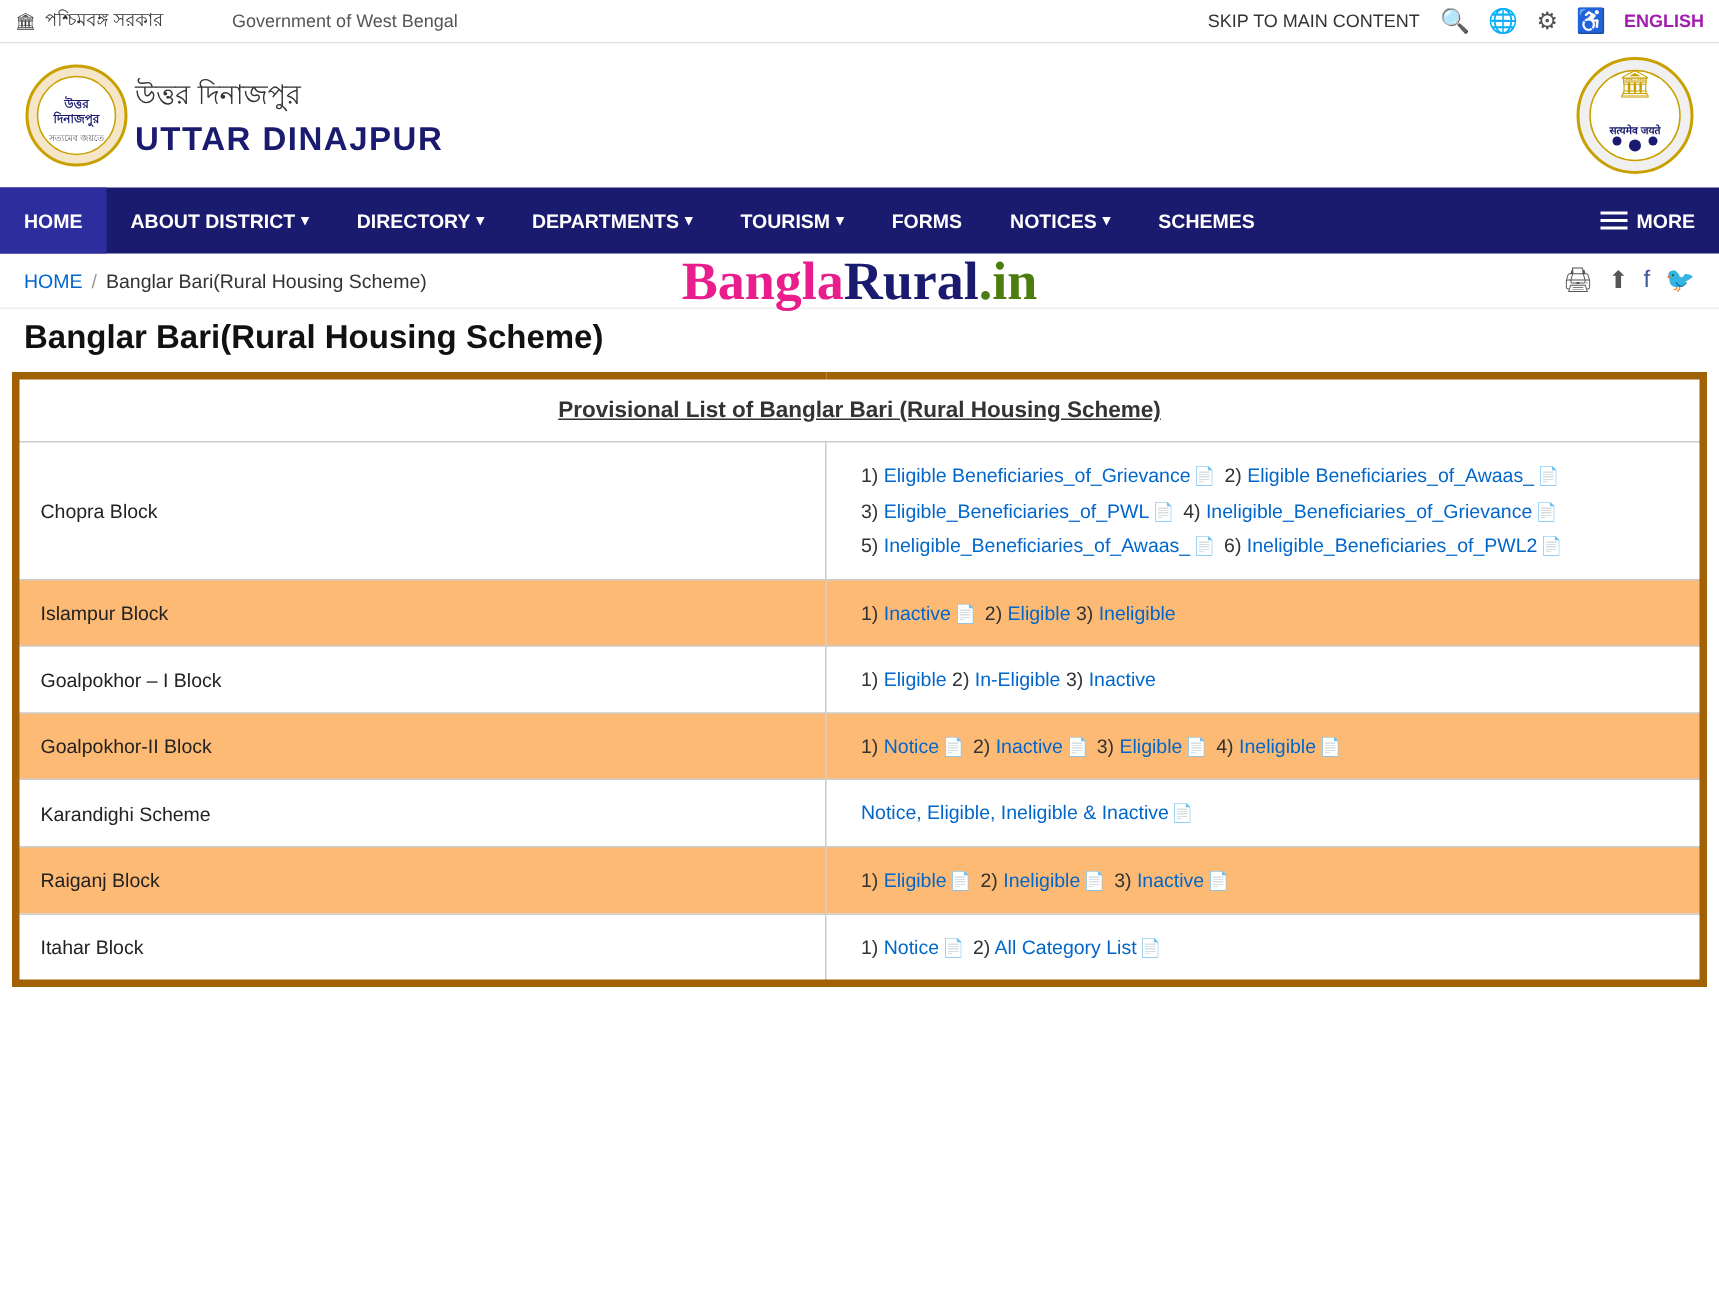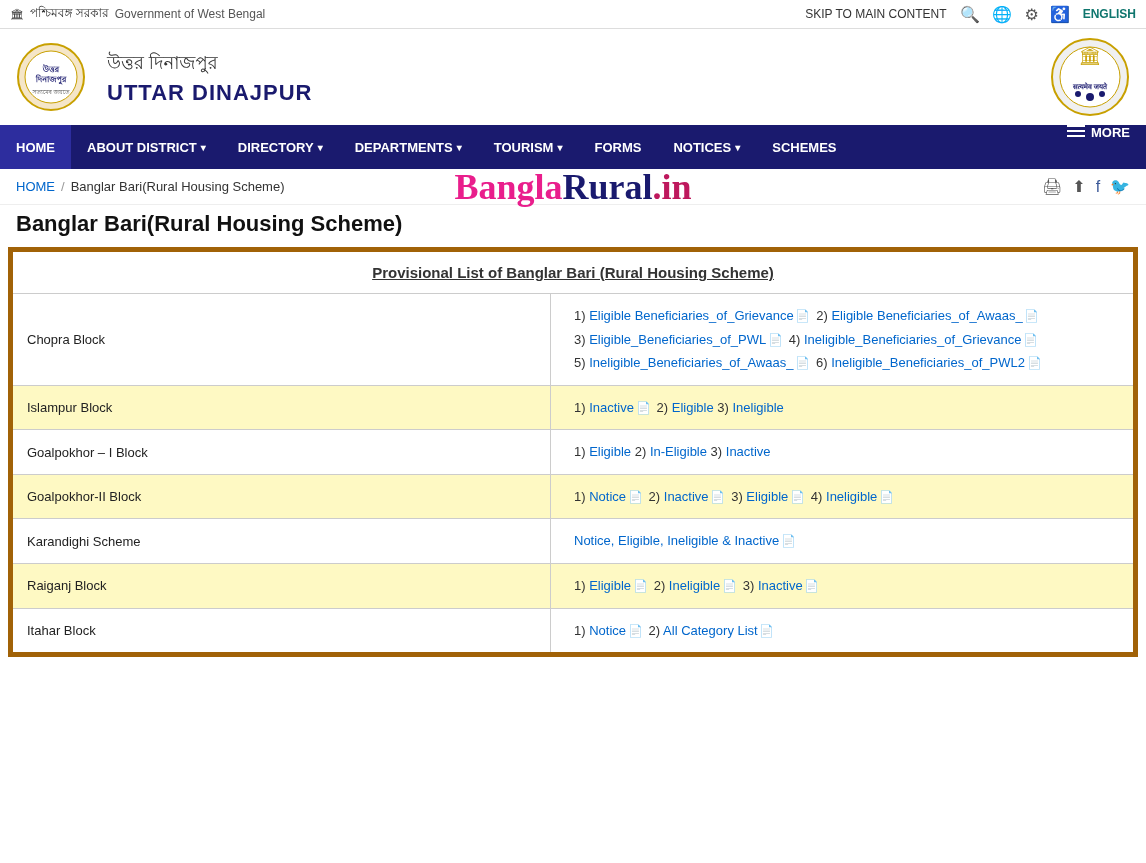--- a/index.html
+++ b/index.html
@@ -14,31 +14,31 @@
       padding: 4px 10px;
       border-bottom: 1px solid #ddd;
       font-size: 12px;
     }
     .top-bar-left { display: flex; align-items: center; gap: 6px; color: #333; }
     .top-bar-right { display: flex; align-items: center; gap: 14px; }
     .top-bar-right a { text-decoration: none; color: #333; font-size: 12px; }
     .top-bar-right .skip-link { font-size: 12px; color: #333; }
     .top-bar-icons { display: flex; align-items: center; gap: 12px; }
     .icon-btn { background: none; border: none; cursor: pointer; font-size: 16px; color: #555; }
-    .lang-btn { background: none; border: none; cursor: pointer; font-size: 12px; font-weight: bold; color: #0f766e; }
+    .lang-btn { background: none; border: none; cursor: pointer; font-size: 12px; font-weight: bold; color: #a21caf; }
 
     
     .header {
       background: #fff;
       display: flex;
       align-items: center;
       justify-content: space-between;
       padding: 8px 16px;
     }
-    .header-left { display: flex; align-items: center; gap: 21px; }
+    .header-left { display: flex; align-items: center; gap: 4px; }
     .header-title { display: flex; flex-direction: column; }
     .header-title .hindi { font-size: 18px; color: #333; font-family: Arial, sans-serif; }
     .header-title .english { font-size: 22px; font-weight: bold; color: #1a1a6e; letter-spacing: 1px; }
     .header-right { }
 
     
     .nav {
       background: #1a1a6e;
       display: flex;
       align-items: center;
@@ -58,20 +58,21 @@
       text-decoration: none;
     }
     .nav-item.active { background: #2d2d9e; }
     .nav-item .chevron { font-size: 10px; }
     .nav-more {
       margin-left: auto;
       color: #fff;
       padding: 0 16px;
       height: 44px;
       display: flex;
+      align-items: center;
       cursor: pointer;
       font-size: 13px;
       font-weight: 600;
       gap: 6px;
     }
 
     
     .breadcrumb-bar {
       padding: 8px 16px;
       display: flex;
@@ -87,21 +88,21 @@
     .breadcrumb-actions .action-icon { font-size: 16px; color: #555; cursor: pointer; }
     .breadcrumb-actions .fb-icon { color: #3b5998; }
     .breadcrumb-actions .tw-icon { color: #1da1f2; }
     .bangla-bhumi-logo {
       font-size: 36px;
       font-weight: bold;
       font-family: Georgia, serif;
     }
     .bangla-bhumi-logo .bangla { color: #e91e8c; }
     .bangla-bhumi-logo .bhumi { color: #1a1a6e; }
-    .bangla-bhumi-logo .dot-in { color: #be185d; }
+    .bangla-bhumi-logo .dot-in { color: #4d7c0f; }
 
     
     .page-title {
       padding: 6px 16px 10px 16px;
       font-size: 22px;
       font-weight: bold;
       color: #111;
     }
 
     
@@ -135,34 +136,34 @@
       line-height: 1.8;
       padding-left: 23px;
     }
     .link { color: #0066cc; text-decoration: none; cursor: pointer; }
     .pdf-icon {
       display: inline-block;
       color: #cc0000;
       font-size: 12px;
       margin: 0 2px;
     }
-    .row-alt { background: #fef9c3; }
+    .row-alt { background: #fdba74; }
 
     
     .hamburger { display: flex; flex-direction: column; gap: 3px; }
     .hamburger span { display: block; width: 18px; height: 2px; background: #fff; }
   </style>
 </head>
 <body>
 
 <div class="top-bar">
   <div class="top-bar-left">
     <span style="font-size:11px;">🏛</span>
     <span style="font-size:12px;">পশ্চিমবঙ্গ সরকার</span>
-    <span style="font-size:12px; color:#555;">Government of West Bengal</span>
+    <span style="font-size:12px; color:#555;margin-left:40px;">Government of West Bengal</span>
   </div>
   <div class="top-bar-right">
     <a href="#" class="skip-link">SKIP TO MAIN CONTENT</a>
     <div class="top-bar-icons">
       <button class="icon-btn">🔍</button>
       <button class="icon-btn">🌐</button>
       <button class="icon-btn">⚙</button>
       <button class="icon-btn">♿</button>
       <button class="lang-btn">ENGLISH</button>
     </div>

